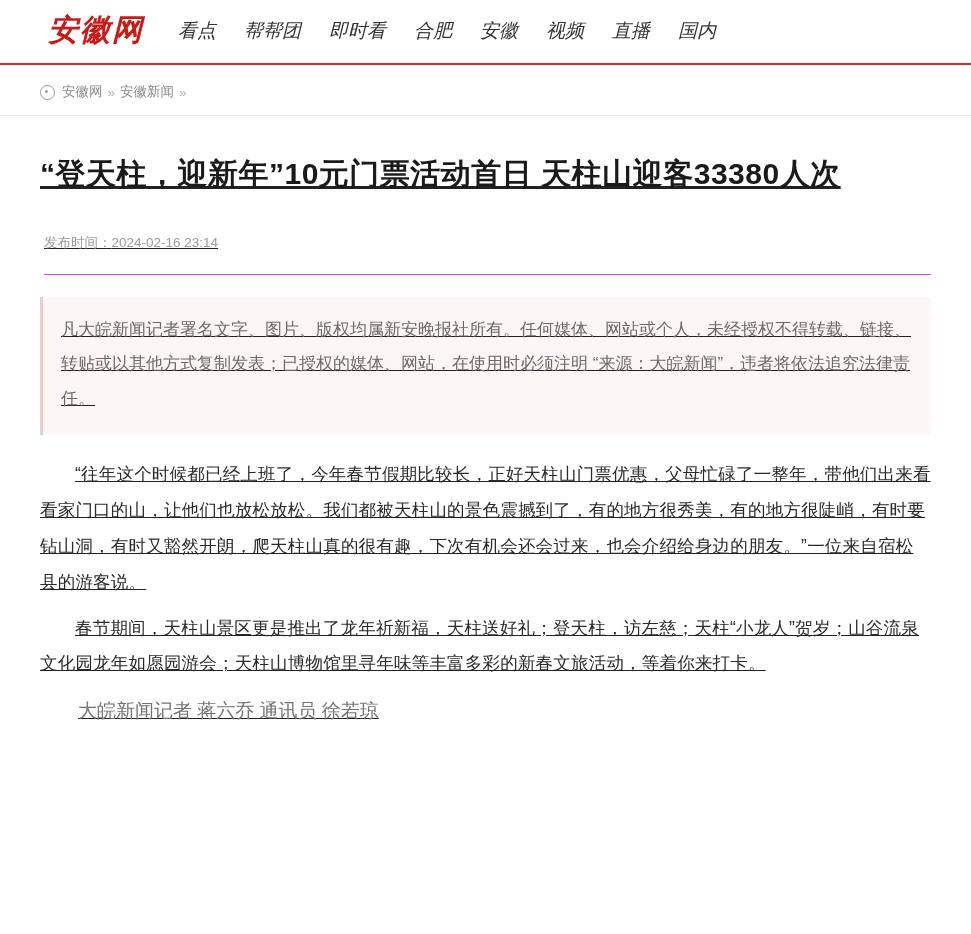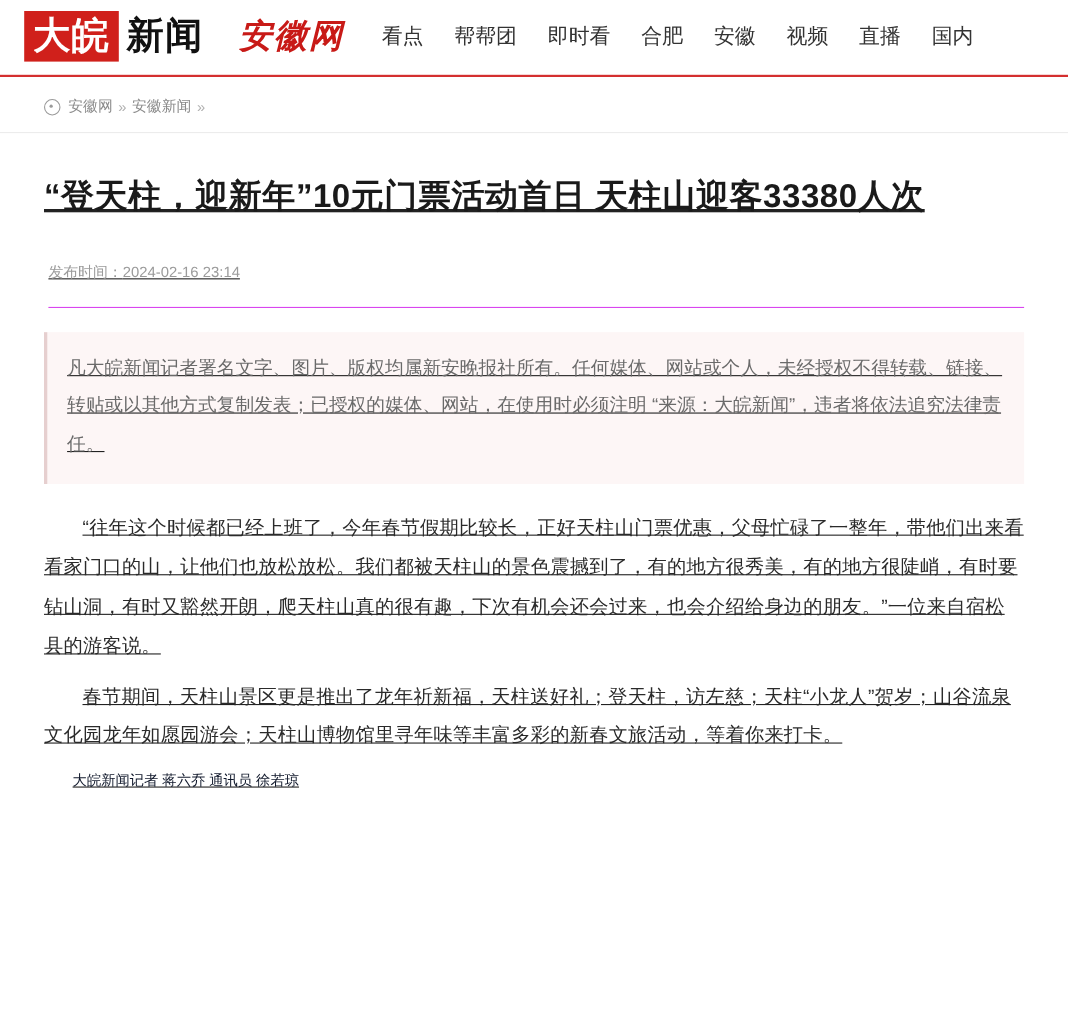--- a/index.html
+++ b/index.html
@@ -66,20 +66,21 @@
     align-items: center;
     margin-left: 34px;
     gap: 28px;
   }
   .nav-item {
     font-size: 19px;
     color: #333;
     text-decoration: none;
     white-space: nowrap;
     cursor: pointer;
+    font-style: italic;
   }
 
   
   .breadcrumb {
     display: flex;
     align-items: center;
     padding: 18px 40px 14px 40px;
     font-size: 13.5px;
     color: #8a8a8a;
     border-bottom: 1px solid #ececec;
@@ -151,37 +152,33 @@
     margin: 0 0 10px 0;
     text-indent: 2em;
     letter-spacing: 0.2px;
   }
   .lead-label {
     font-weight: bold;
     color: #111;
     margin-right: 10px;
   }
   .byline {
-    font-size: 13px;
+    font-size: 19px;
     line-height: 2.05;
-    color: #0f172a;
+    color: #737373;
     text-indent: 2em;
     margin: 6px 0 18px 0;
   }
 </style>
 </head>
 <body>
 
 <div class="page">
 
   <div class="site-header">
-    <div class="logo">
-      <span class="logo-mark">大皖</span>
-      <span class="logo-text">新闻</span>
-    </div>
     <div class="logo-sub">安徽网</div>
     <div class="nav">
       <a class="nav-item">看点</a>
       <a class="nav-item">帮帮团</a>
       <a class="nav-item">即时看</a>
       <a class="nav-item">合肥</a>
       <a class="nav-item">安徽</a>
       <a class="nav-item">视频</a>
       <a class="nav-item">直播</a>
       <a class="nav-item">国内</a>

